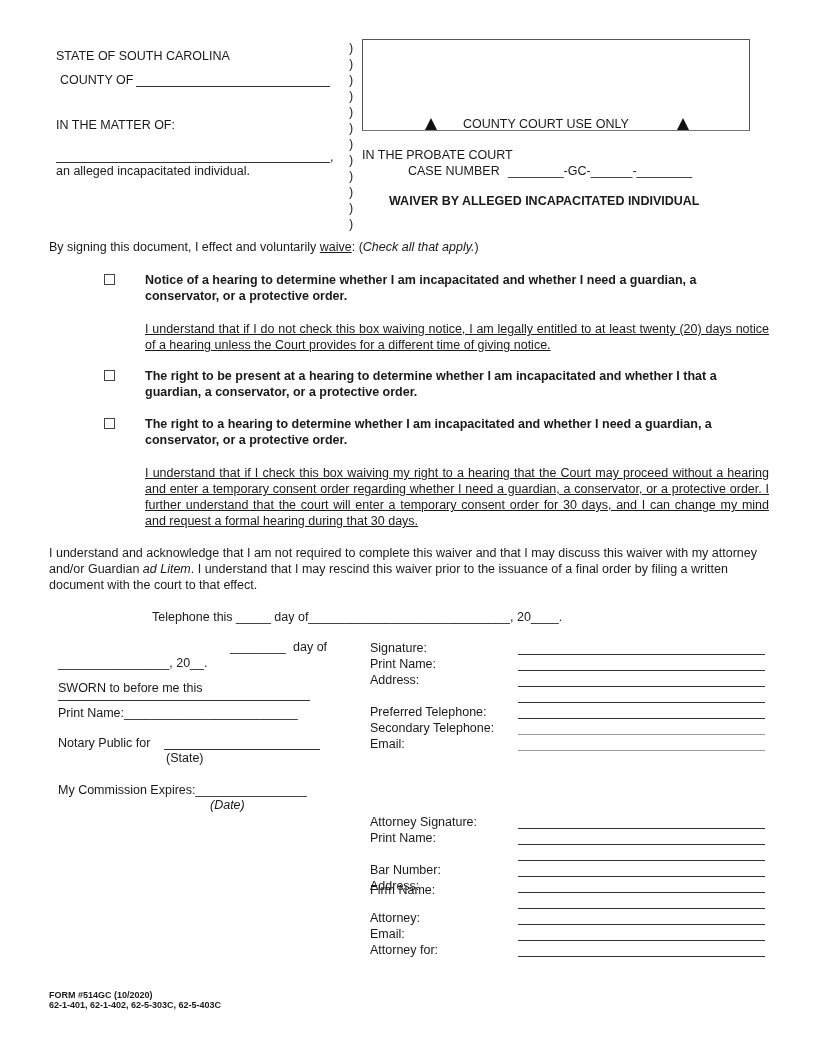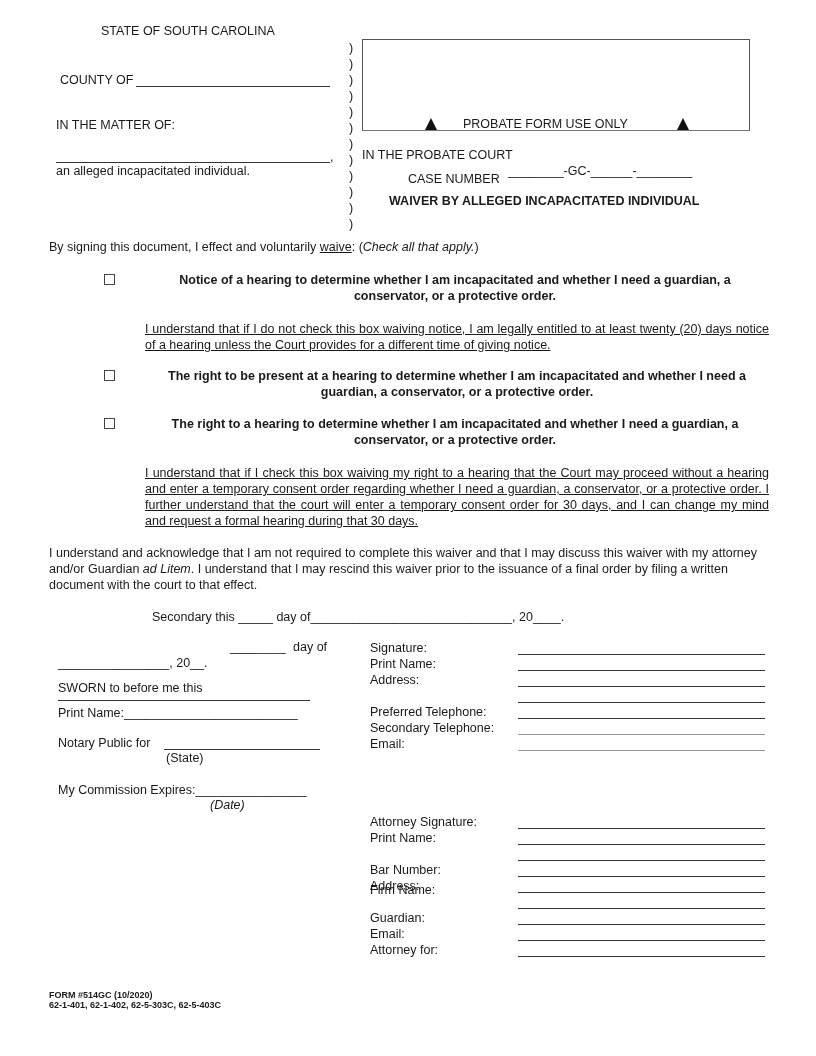--- a/index.html
+++ b/index.html
@@ -3,69 +3,69 @@
 <meta charset="utf-8">
 <style>
   html, body { margin: 0; padding: 0; background: #ffffff; }
   body { width: 816px; height: 1056px; position: relative; overflow: hidden;
          font-family: "Liberation Sans", sans-serif; color: #1a1a1a; font-size: 12.5px; }
   .abs { position: absolute; white-space: nowrap; }
   .paren-col { position: absolute; left: 349px; top: 40px; width: 8px; line-height: 16px; font-size: 12.5px; }
   .court-box { position: absolute; left: 362px; top: 39px; width: 388px; height: 92px; border: 1px solid #555; border-bottom: 1.5px solid #777; box-sizing: border-box; }
   .tri { position: absolute; width: 0; height: 0; border-left: 6px solid transparent; border-right: 6px solid transparent; border-bottom: 12px solid #111; }
   .center { }
-  .bold { font-weight: bold; text-align: center; }
+  .bold { font-weight: bold; }
   .u { text-decoration: underline; }
   .para { position: absolute; line-height: 16px; white-space: normal; }
   .cb { position: absolute; width: 11px; height: 11px; border: 1px solid #444; box-sizing: border-box; background: #fff; }
   .justify { text-align: justify; text-align-last: left; }
   .line { position: absolute; height: 0; border-top: 1px solid #333; }
   .lbl { position: absolute; text-align: left; white-space: nowrap; line-height: 16px; }
   .footer-b { font-size: 9px; font-weight: bold; }
   .footer-r { font-size: 9px; }
 </style>
 </head>
 <body>
 
-<div class="abs" style="left:56px; top:24px;margin-left:45px;">STATE OF SOUTH CAROLINA</div>
+<div class="abs" style="left:56px; top:49px;">STATE OF SOUTH CAROLINA</div>
 <div class="abs" style="left:60px; top:73px;">COUNTY OF</div>
 <div class="line" style="left:136px; top:86px; width:194px;"></div>
 <div class="abs" style="left:56px; top:118px;">IN THE MATTER OF:</div>
 <div class="line" style="left:56px; top:162px; width:274px;"></div>
 <div class="abs" style="left:330px; top:150px;">,</div>
 <div class="abs" style="left:56px; top:164px;">an alleged incapacitated individual.</div>
 
 <div class="paren-col">)<br>)<br>)<br>)<br>)<br>)<br>)<br>)<br>)<br>)<br>)<br>)</div>
 
 <div class="court-box"></div>
 <div class="tri" style="left:425px; top:118px;"></div>
-<div class="abs" style="left:463px; top:117px;">PROBATE FORM USE ONLY</div>
+<div class="abs" style="left:463px; top:117px;">COUNTY COURT USE ONLY</div>
 <div class="tri" style="left:677px; top:118px;"></div>
 
 <div class="abs center" style="left:362px; width:388px; top:148px;">IN THE PROBATE COURT</div>
-<div class="abs" style="left:408px; top:164px;margin-top:8px;">CASE NUMBER</div>
+<div class="abs" style="left:408px; top:164px;">CASE NUMBER</div>
 <div class="abs" style="left:508px; top:164px;">________-GC-______-________</div>
 <div class="abs bold" style="left:389px; top:194px;">WAIVER BY ALLEGED INCAPACITATED INDIVIDUAL</div>
 
 <div class="abs" style="left:49px; top:240px;"><span>By signing this document, I effect and voluntarily </span><span class="u">waive</span><span>:  (</span><i>Check all that apply.</i><span>)</span></div>
 
 <div class="cb" style="left:104px; top:274px;"></div>
 <div class="para bold" style="left:145px; top:272px; width:620px;">Notice of a hearing to determine whether I am incapacitated and whether I need a guardian, a conservator, or a protective order.</div>
 <div class="para u justify" style="left:145px; top:321px; width:624px;">I understand that if I do not check this box waiving notice, I am legally entitled to at least twenty (20) days notice of a hearing unless the Court provides for a different time of giving notice.</div>
 
 <div class="cb" style="left:104px; top:370px;"></div>
-<div class="para bold" style="left:145px; top:368px; width:624px;">The right to be present at a hearing to determine whether I am incapacitated and whether I need a guardian, a conservator, or a protective order.</div>
+<div class="para bold" style="left:145px; top:368px; width:624px;">The right to be present at a hearing to determine whether I am incapacitated and whether I that a guardian, a conservator, or a protective order.</div>
 
 <div class="cb" style="left:104px; top:418px;"></div>
 <div class="para bold" style="left:145px; top:416px; width:620px;">The right to a hearing to determine whether I am incapacitated and whether I need a guardian, a conservator, or a protective order.</div>
 <div class="para u justify" style="left:145px; top:465px; width:624px;">I understand that if I check this box waiving my right to a hearing that the Court may proceed without a hearing and enter a temporary consent order regarding whether I need a guardian, a conservator, or a protective order.  I further understand that the court will enter a temporary consent order for 30 days, and I can change my mind and request a formal hearing during that 30 days.</div>
 
 <div class="para" style="left:49px; top:545px; width:722px;"><span>I understand and acknowledge that I am not required to complete this waiver and that I may discuss this waiver with my attorney and/or Guardian </span><i>ad Litem</i><span>.  I understand that I may rescind this waiver prior to the issuance of a final order by filing a written document with the court to that effect.</span></div>
 
-<div class="abs" style="left:152px; top:610px;">Secondary this _____ day of_____________________________, 20____.</div>
+<div class="abs" style="left:152px; top:610px;">Telephone this _____ day of_____________________________, 20____.</div>
 
 <div class="abs" style="left:58px; top:640px;margin-top:41px;">SWORN to before me this</div>
 <div class="abs" style="left:230px; top:640px;">________</div>
 <div class="abs" style="left:293px; top:640px;">day of</div>
 <div class="abs" style="left:58px; top:656px;">________________, 20__.</div>
 <div class="line" style="left:58px; top:700px; width:252px;"></div>
 <div class="abs" style="left:58px; top:706px;">Print Name:_________________________</div>
 <div class="abs" style="left:58px; top:736px;">Notary Public for</div>
 <div class="line" style="left:164px; top:749px; width:156px;"></div>
 <div class="abs" style="left:166px; top:751px;">(State)</div>
@@ -90,21 +90,21 @@
 <div class="line" style="left:518px; top:828px; width:247px;"></div>
 <div class="lbl" style="left:370px; width:142px; top:830px;">Print Name:</div>
 <div class="line" style="left:518px; top:844px; width:247px;"></div>
 <div class="lbl" style="left:370px; width:142px; top:846px;margin-top:36px;">Firm Name:</div>
 <div class="line" style="left:518px; top:860px; width:247px;"></div>
 <div class="lbl" style="left:370px; width:142px; top:862px;">Bar Number:</div>
 <div class="line" style="left:518px; top:876px; width:247px;"></div>
 <div class="lbl" style="left:370px; width:142px; top:878px;">Address:</div>
 <div class="line" style="left:518px; top:892px; width:247px;"></div>
 <div class="line" style="left:518px; top:908px; width:247px;"></div>
-<div class="lbl" style="left:370px; width:142px; top:910px;">Guardian:</div>
+<div class="lbl" style="left:370px; width:142px; top:910px;">Attorney:</div>
 <div class="line" style="left:518px; top:924px; width:247px;"></div>
 <div class="lbl" style="left:370px; width:142px; top:926px;">Email:</div>
 <div class="line" style="left:518px; top:940px; width:247px;"></div>
 <div class="lbl" style="left:370px; width:142px; top:942px;">Attorney for:</div>
 <div class="line" style="left:518px; top:956px; width:247px;"></div>
 
 <div class="abs footer-b" style="left:49px; top:990px;">FORM #514GC (10/2020)</div>
 <div class="abs footer-r" style="left:49px; top:1000px;font-weight:bold;">62-1-401, 62-1-402, 62-5-303C, 62-5-403C</div>
 
 </body></html>

